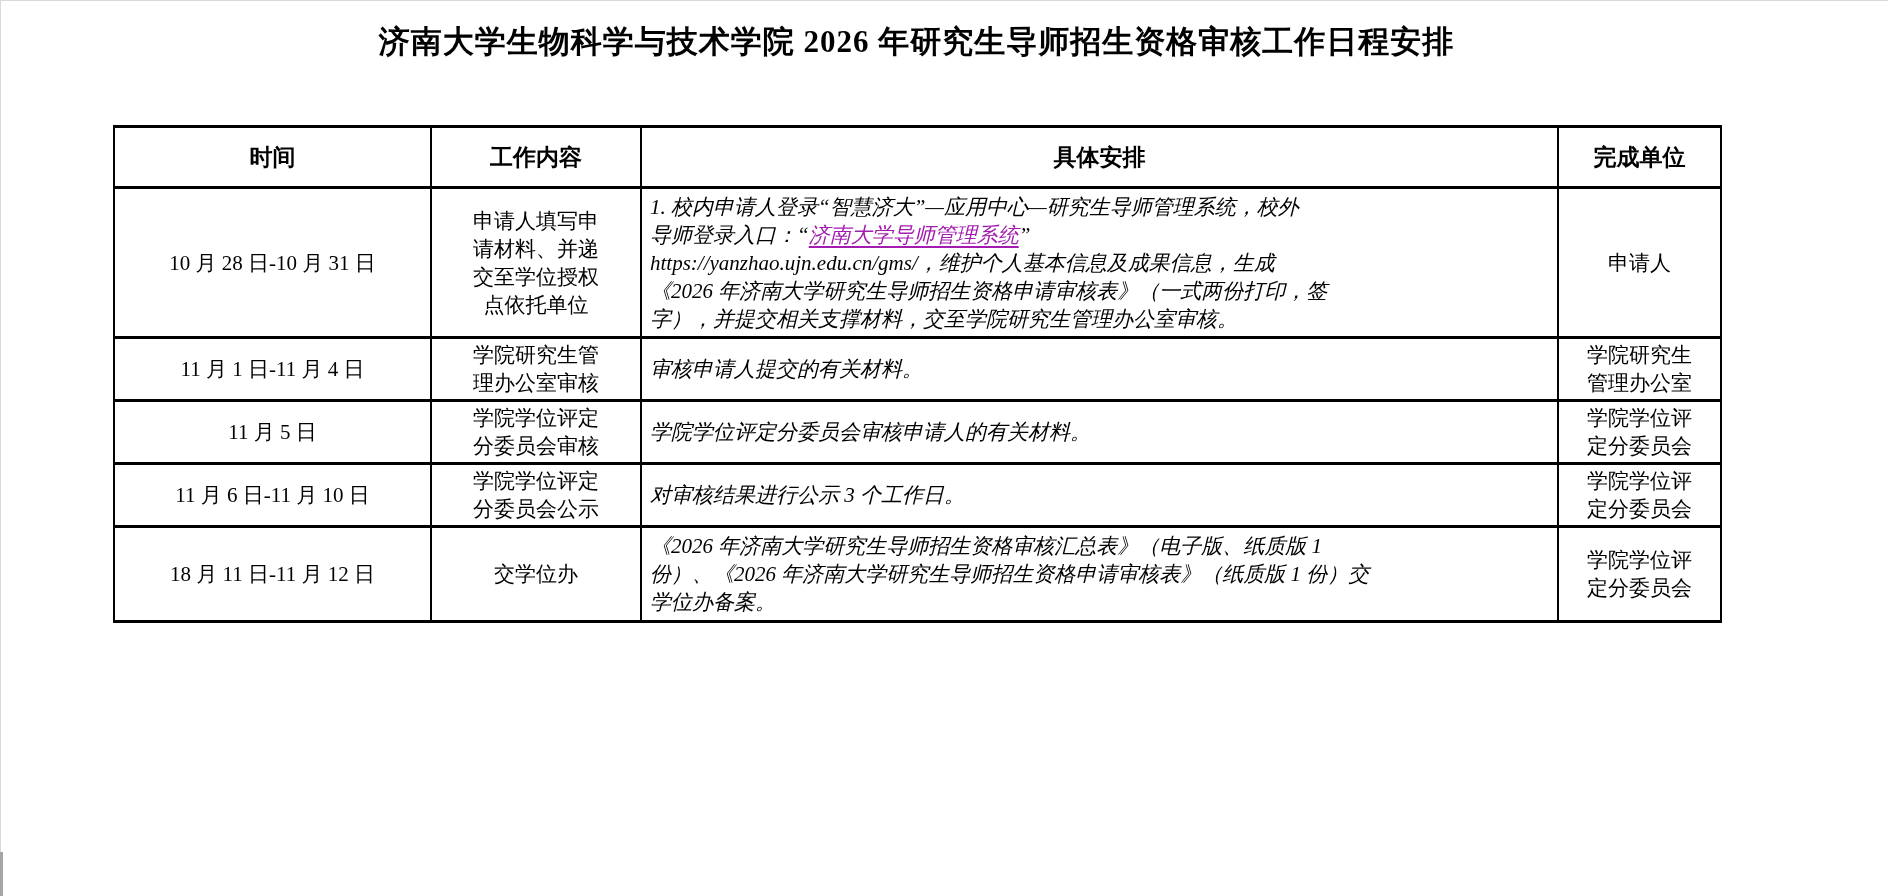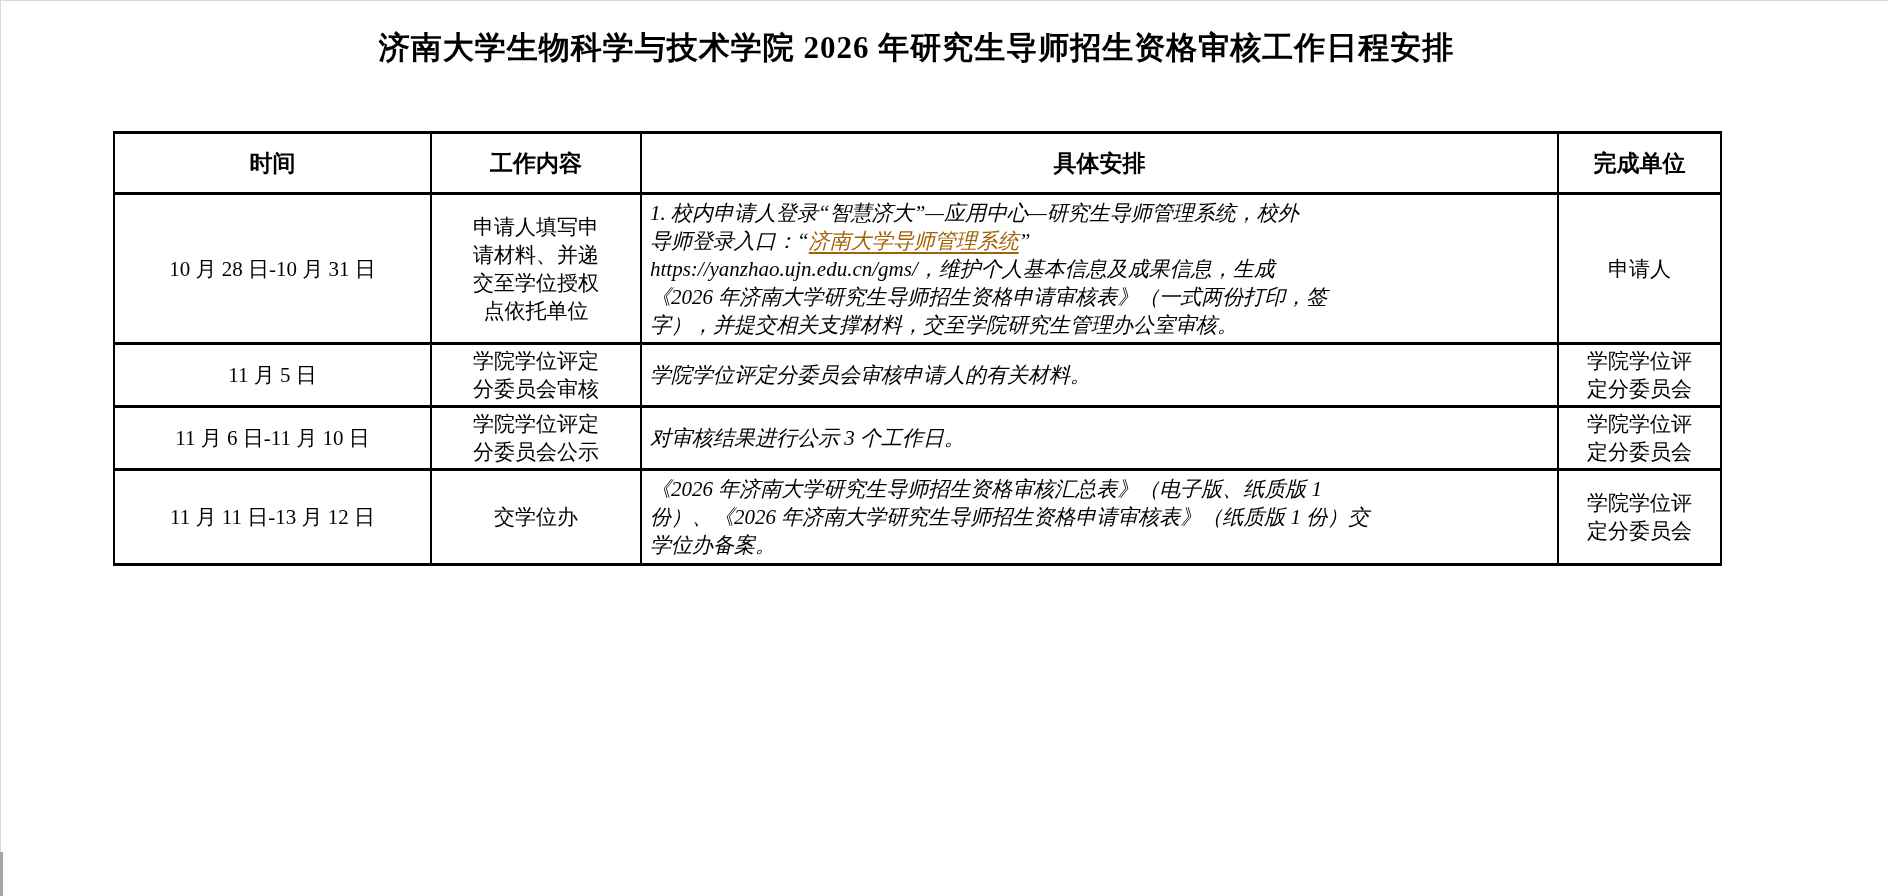--- a/index.html
+++ b/index.html
@@ -18,21 +18,21 @@
     background: #d9d9d9;
   }
   .edge-left {
     position: absolute; top: 0; left: 0; width: 1px; height: 896px;
     background: #d9d9d9;
   }
   .edge-left-bottom {
     position: absolute; left: 0; bottom: 0; width: 3px; height: 44px;
     background: #a6a6a6;
   }
-  .page { padding-top: 26px; }
+  .page { padding-top: 20px; }
   .doc-title {
     width: 1607px;
     margin: 0 0 0 113px;
     text-align: center;
     font-weight: bold;
     font-size: 31px;
     letter-spacing: 1px;
     line-height: 43px;
   }
   table.schedule {
@@ -65,21 +65,21 @@
   .c-content{ text-align: center; white-space: pre-line; margin-left: 23px; }
   .c-detail { text-align: left;   white-space: pre-line; padding-left: 11px; padding-right: 11px; font-style: italic; }
   .c-unit   { text-align: center; white-space: pre-line; }
   tr.r-head { height: 56px; }
   tr.r-1 { height: 150px; }
   tr.r-2 { height: 63px; }
   tr.r-3 { height: 55px; }
   tr.r-4 { height: 55px; }
   tr.r-5 { height: 95px; }
   .doc-link {
-    color: #a16207;
+    color: #a21caf;
     text-decoration: underline;
     text-underline-offset: 4px;
     cursor: pointer;
   }
   .footer-note {
     margin: 5px 0 0 113px;
     font-weight: bold;
     font-size: 21px;
     line-height: 28px;
   }
@@ -117,41 +117,49 @@
 交至学位授权
 点依托单位</td>
         <td class="c-detail"><span>1. 校内申请人登录“智慧济大”—应用中心—研究生导师管理系统，校外
 导师登录入口：“</span><span class="doc-link">济南大学导师管理系统</span><span>”
 https://yanzhao.ujn.edu.cn/gms/，维护个人基本信息及成果信息，生成
 《2026 年济南大学研究生导师招生资格申请审核表》（一式两份打印，签
 字），并提交相关支撑材料，交至学院研究生管理办公室审核。</span></td>
         <td class="c-unit">申请人</td>
       </tr>
 
+      <tr class="r-2">
+        <td class="c-time">11 月 1 日-11 月 4 日</td>
+        <td class="c-content">学院研究生管
+理办公室审核</td>
+        <td class="c-detail">审核申请人提交的有关材料。</td>
+        <td class="c-unit">学院研究生
+管理办公室</td>
+      </tr>
 
       <tr class="r-3">
         <td class="c-time">11 月 5 日</td>
         <td class="c-content">学院学位评定
 分委员会审核</td>
         <td class="c-detail">学院学位评定分委员会审核申请人的有关材料。</td>
         <td class="c-unit">学院学位评
 定分委员会</td>
       </tr>
 
       <tr class="r-4">
         <td class="c-time">11 月 6 日-11 月 10 日</td>
         <td class="c-content">学院学位评定
 分委员会公示</td>
         <td class="c-detail">对审核结果进行公示 3 个工作日。</td>
         <td class="c-unit">学院学位评
 定分委员会</td>
       </tr>
 
       <tr class="r-5">
-        <td class="c-time">11 月 11 日-13 月 12 日</td>
+        <td class="c-time">18 月 11 日-11 月 12 日</td>
         <td class="c-content">交学位办</td>
         <td class="c-detail">《2026 年济南大学研究生导师招生资格审核汇总表》（电子版、纸质版 1
 份）、《2026 年济南大学研究生导师招生资格申请审核表》（纸质版 1 份）交
 学位办备案。</td>
         <td class="c-unit">学院学位评
 定分委员会</td>
       </tr>
     </tbody>
   </table>
 

